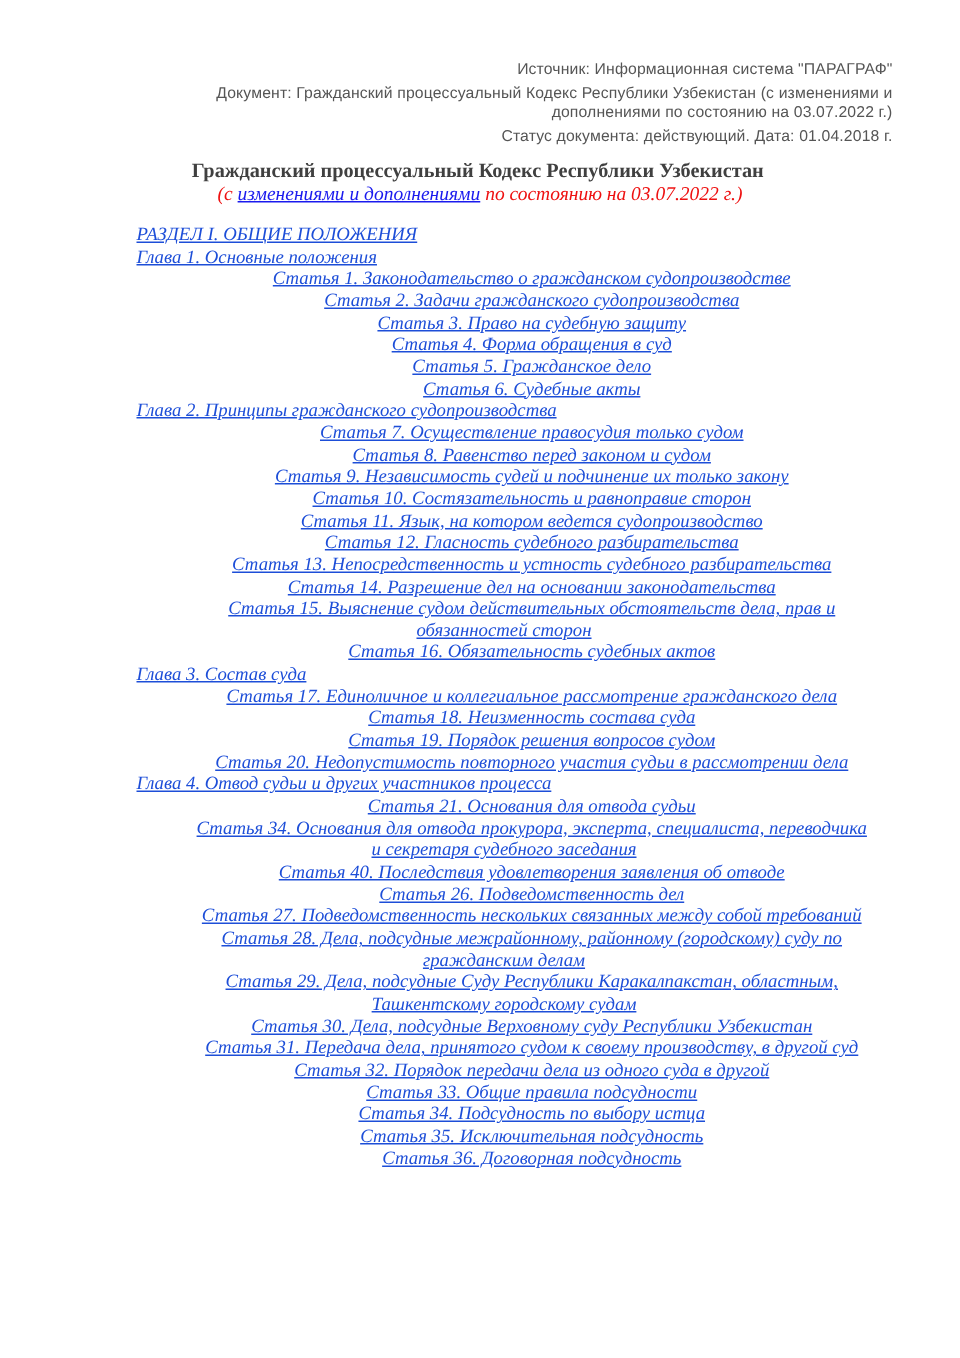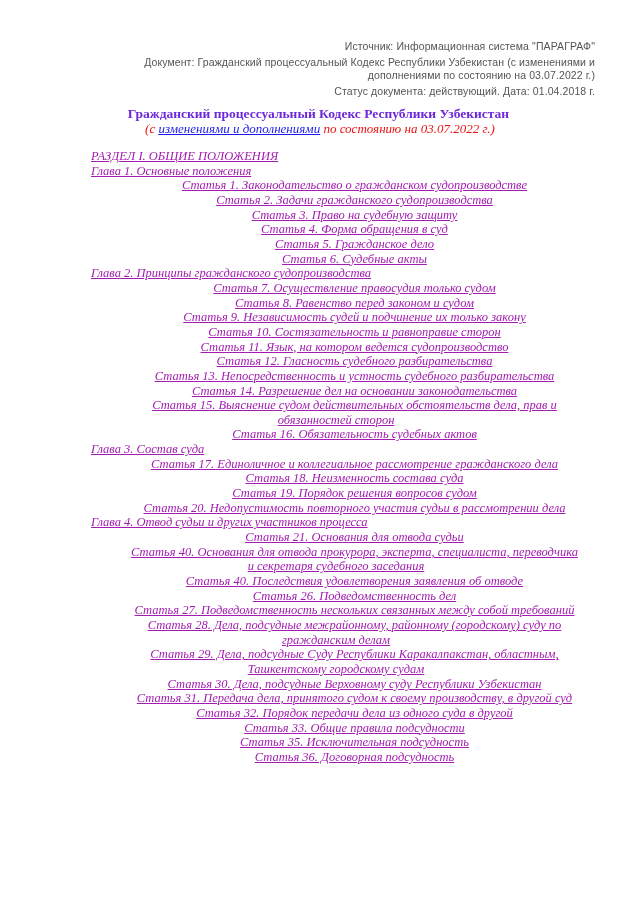--- a/index.html
+++ b/index.html
@@ -7,33 +7,33 @@
     .meta {
       position: absolute; right: 45px; text-align: right;
       font-family: "Liberation Sans", sans-serif; font-size: 10.5px; color: #555555;
       line-height: 13px; letter-spacing: 0.1px; padding-left: 28px;
     }
     .meta-source { top: 40px; }
     .meta-doc { top: 56px; width: 470px; }
     .meta-status { top: 85px; }
     .title {
       position: absolute; top: 106px; left: 0; width: 637px; text-align: center;
-      font-family: "Liberation Serif", serif; font-weight: bold; font-size: 13.5px; color: #6d28d9;
+      font-family: "Liberation Serif", serif; font-weight: bold; font-size: 13.5px; color: #404040;
     }
     .subtitle {
       position: absolute; top: 121px; left: 0; width: 640px; text-align: center;
       font-family: "Liberation Serif", serif; font-style: italic; font-size: 13px; color: #ee1111;
     }
     .subtitle a { color: #1a1aee; text-decoration: underline; margin-top: 40px; }
     .toc {
       position: absolute; top: 149px; left: 91px; width: 490px;
       font-family: "Liberation Serif", serif; font-style: italic; font-size: 12.5px;
       line-height: 14.65px;
     }
-    .toc a { color: #a21caf; text-decoration: underline; display: block; }
+    .toc a { color: #1d4ed8; text-decoration: underline; display: block; }
     .toc .l0, .toc .l1 { padding-left: 0; }
     .toc .l2 { text-indent: 37px; text-align: center; }
   </style>
 </head>
 <body>
 
 <div class="meta meta-source">Источник: Информационная система "ПАРАГРАФ"</div>
 <div class="meta meta-doc">Документ: Гражданский процессуальный Кодекс Республики Узбекистан (с изменениями и дополнениями по состоянию на 03.07.2022 г.)</div>
 <div class="meta meta-status">Статус документа: действующий. Дата: 01.04.2018 г.</div>
 
@@ -60,25 +60,26 @@
     <a href="#" class="l2">Статья 14. Разрешение дел на основании законодательства</a>
     <a href="#" class="l2">Статья 15. Выяснение судом действительных обстоятельств дела, прав и обязанностей сторон</a>
     <a href="#" class="l2">Статья 16. Обязательность судебных актов</a>
     <a href="#" class="l1">Глава 3. Состав суда</a>
     <a href="#" class="l2">Статья 17. Единоличное и коллегиальное рассмотрение гражданского дела</a>
     <a href="#" class="l2">Статья 18. Неизменность состава суда</a>
     <a href="#" class="l2">Статья 19. Порядок решения вопросов судом</a>
     <a href="#" class="l2">Статья 20. Недопустимость повторного участия судьи в рассмотрении дела</a>
     <a href="#" class="l1">Глава 4. Отвод судьи и других участников процесса</a>
     <a href="#" class="l2">Статья 21. Основания для отвода судьи</a>
-    <a href="#" class="l2">Статья 40. Основания для отвода прокурора, эксперта, специалиста, переводчика и секретаря судебного заседания</a>
+    <a href="#" class="l2">Статья 34. Основания для отвода прокурора, эксперта, специалиста, переводчика и секретаря судебного заседания</a>
     <a href="#" class="l2">Статья 40. Последствия удовлетворения заявления об отводе</a>
     <a href="#" class="l2">Статья 26. Подведомственность дел</a>
     <a href="#" class="l2">Статья 27. Подведомственность нескольких связанных между собой требований</a>
     <a href="#" class="l2">Статья 28. Дела, подсудные межрайонному, районному (городскому) суду по гражданским делам</a>
     <a href="#" class="l2">Статья 29. Дела, подсудные Суду Республики Каракалпакстан, областным, Ташкентскому городскому судам</a>
     <a href="#" class="l2">Статья 30. Дела, подсудные Верховному суду Республики Узбекистан</a>
     <a href="#" class="l2">Статья 31. Передача дела, принятого судом к своему производству, в другой суд</a>
     <a href="#" class="l2">Статья 32. Порядок передачи дела из одного суда в другой</a>
     <a href="#" class="l2">Статья 33. Общие правила подсудности</a>
+    <a href="#" class="l2">Статья 34. Подсудность по выбору истца</a>
     <a href="#" class="l2">Статья 35. Исключительная подсудность</a>
     <a href="#" class="l2">Статья 36. Договорная подсудность</a>
   </div>
 
 </body></html>

